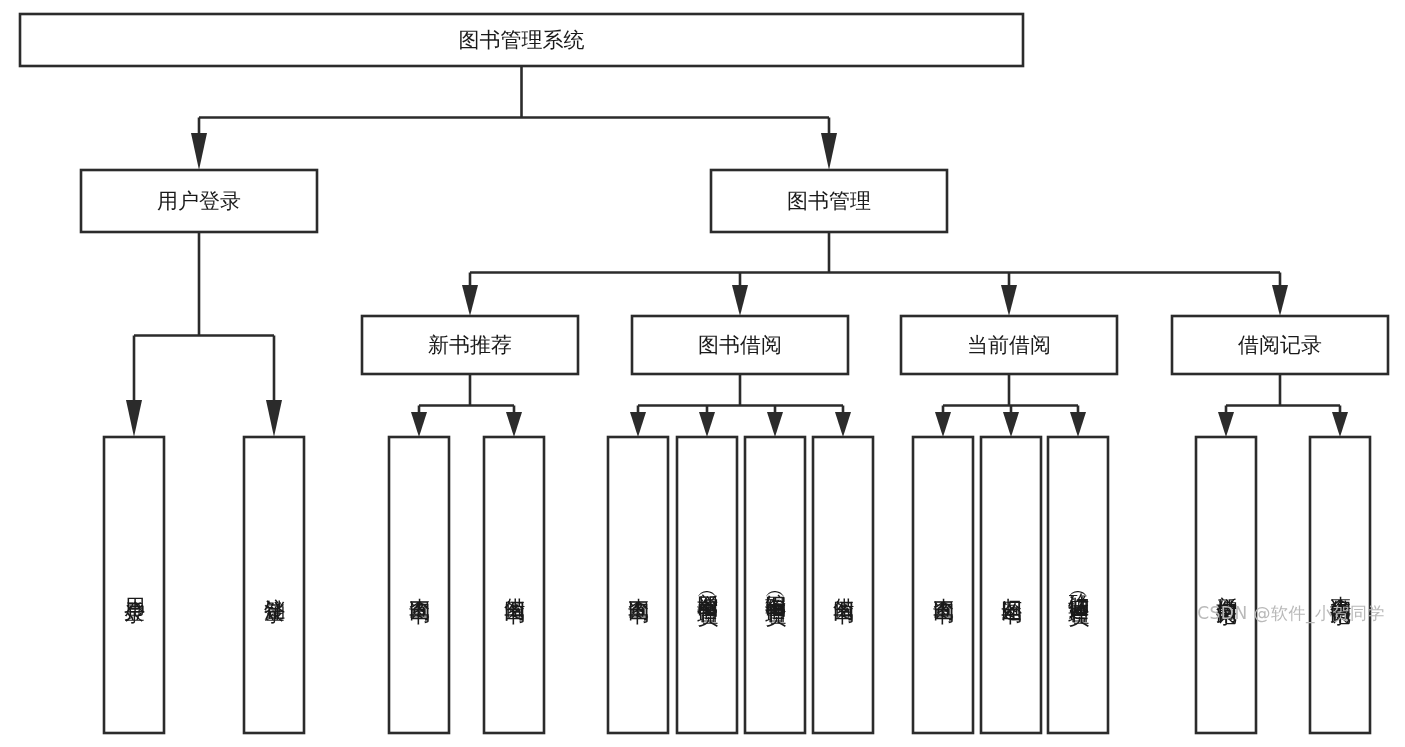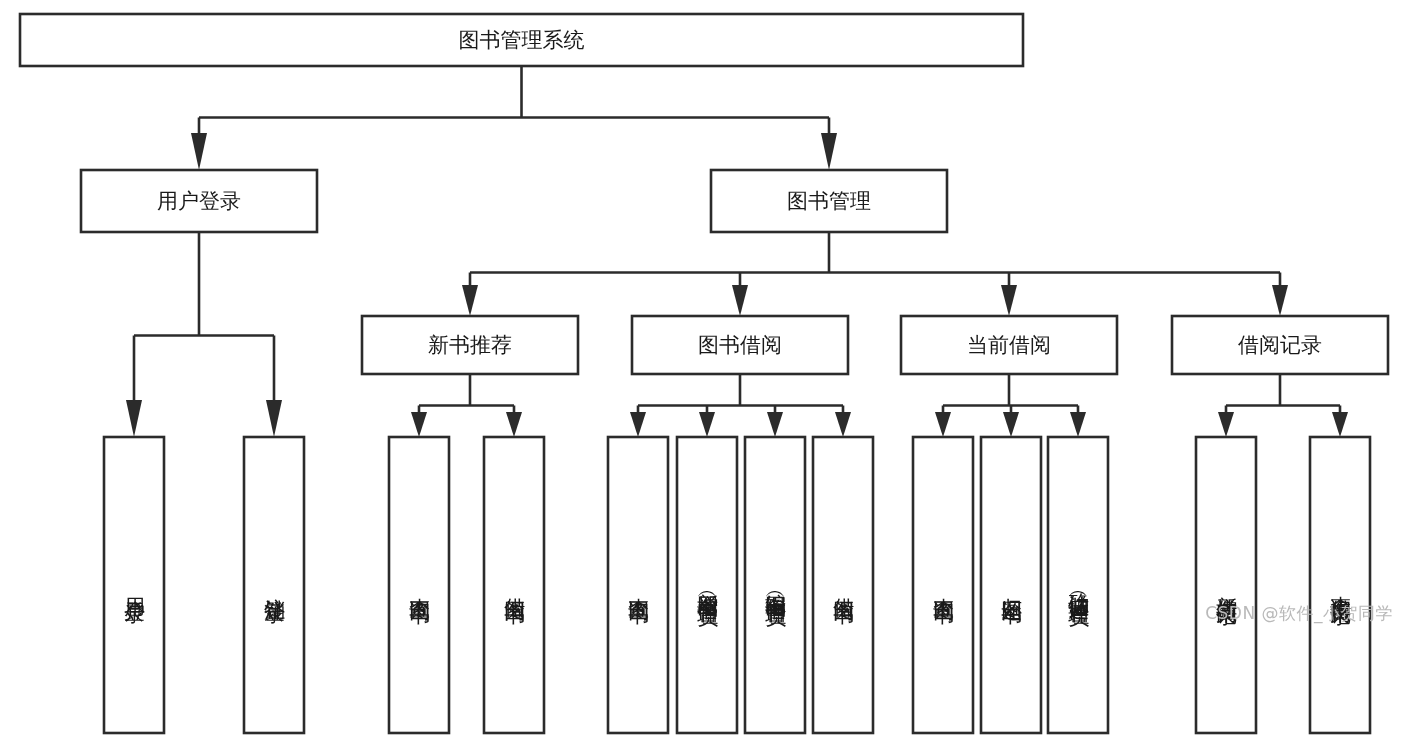--- a/index.html
+++ b/index.html
@@ -58,21 +58,21 @@
     line-height: 1.12;
     letter-spacing: 2px;
     display: flex;
     align-items: center;
     justify-content: center;
     white-space: nowrap;
     pointer-events: none;
   }
   .watermark {
     position: absolute;
-    right: 12px;
+    right: 20px;
     bottom: 6px;
     font-family: "DejaVu Sans", "Liberation Sans", sans-serif;
     font-size: 17px;
     color: #b9b9b9;
     letter-spacing: 0.5px;
     white-space: nowrap;
   }
 </style>
 </head>
 <body>

